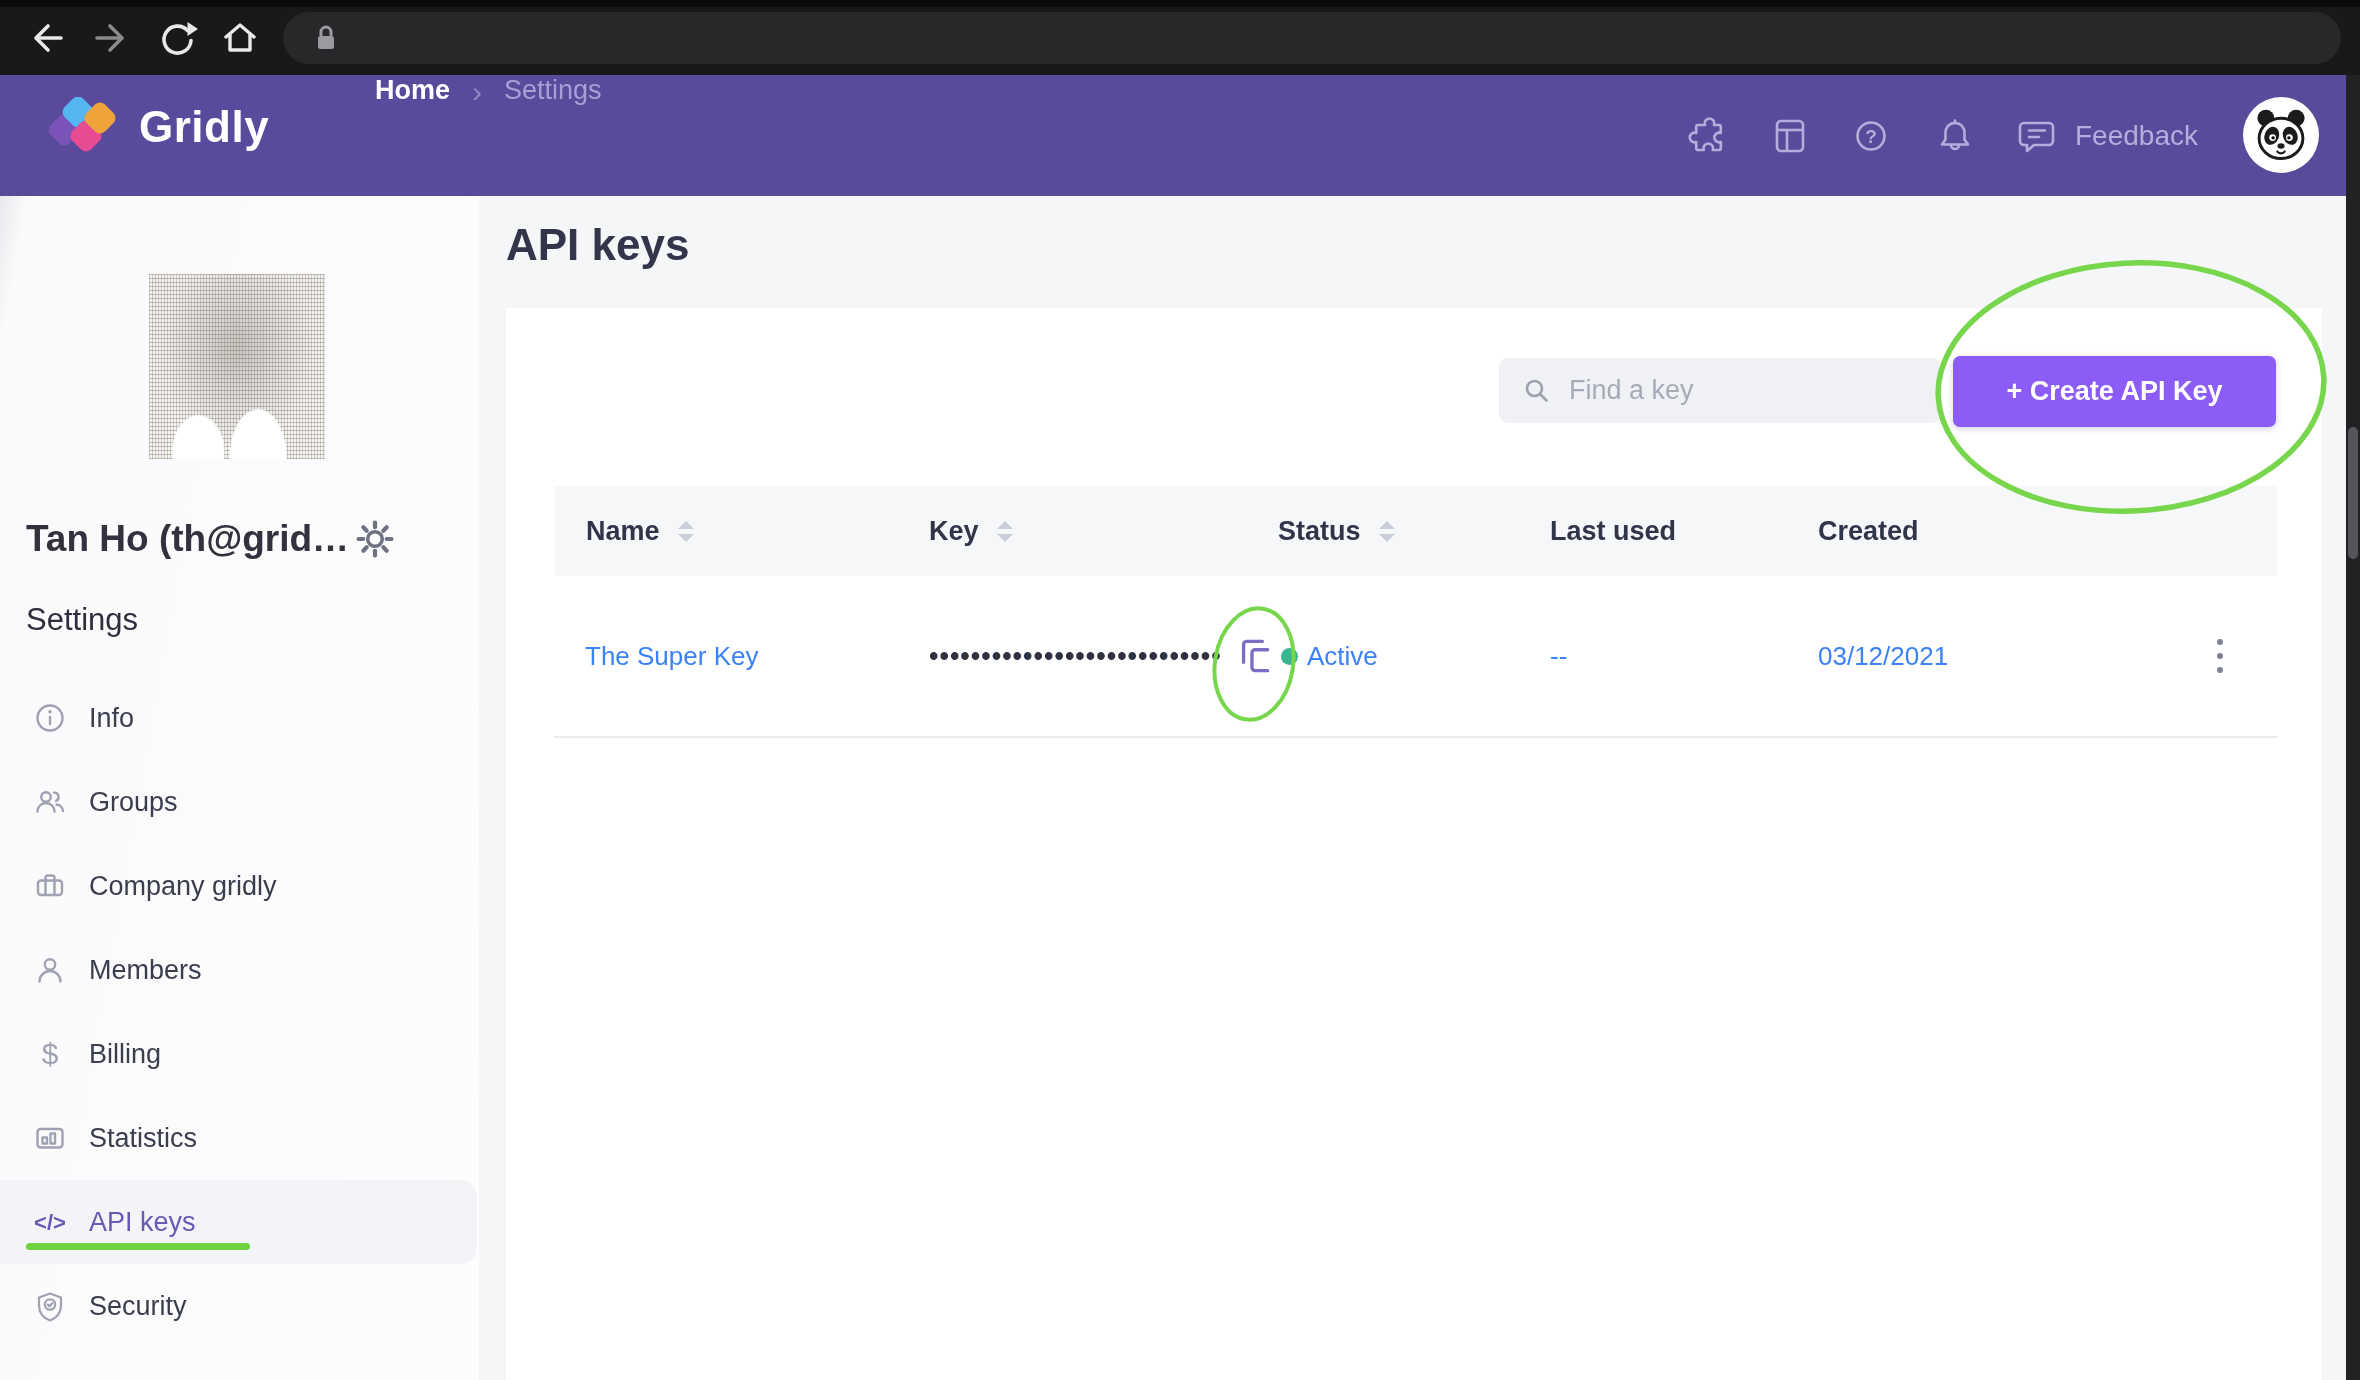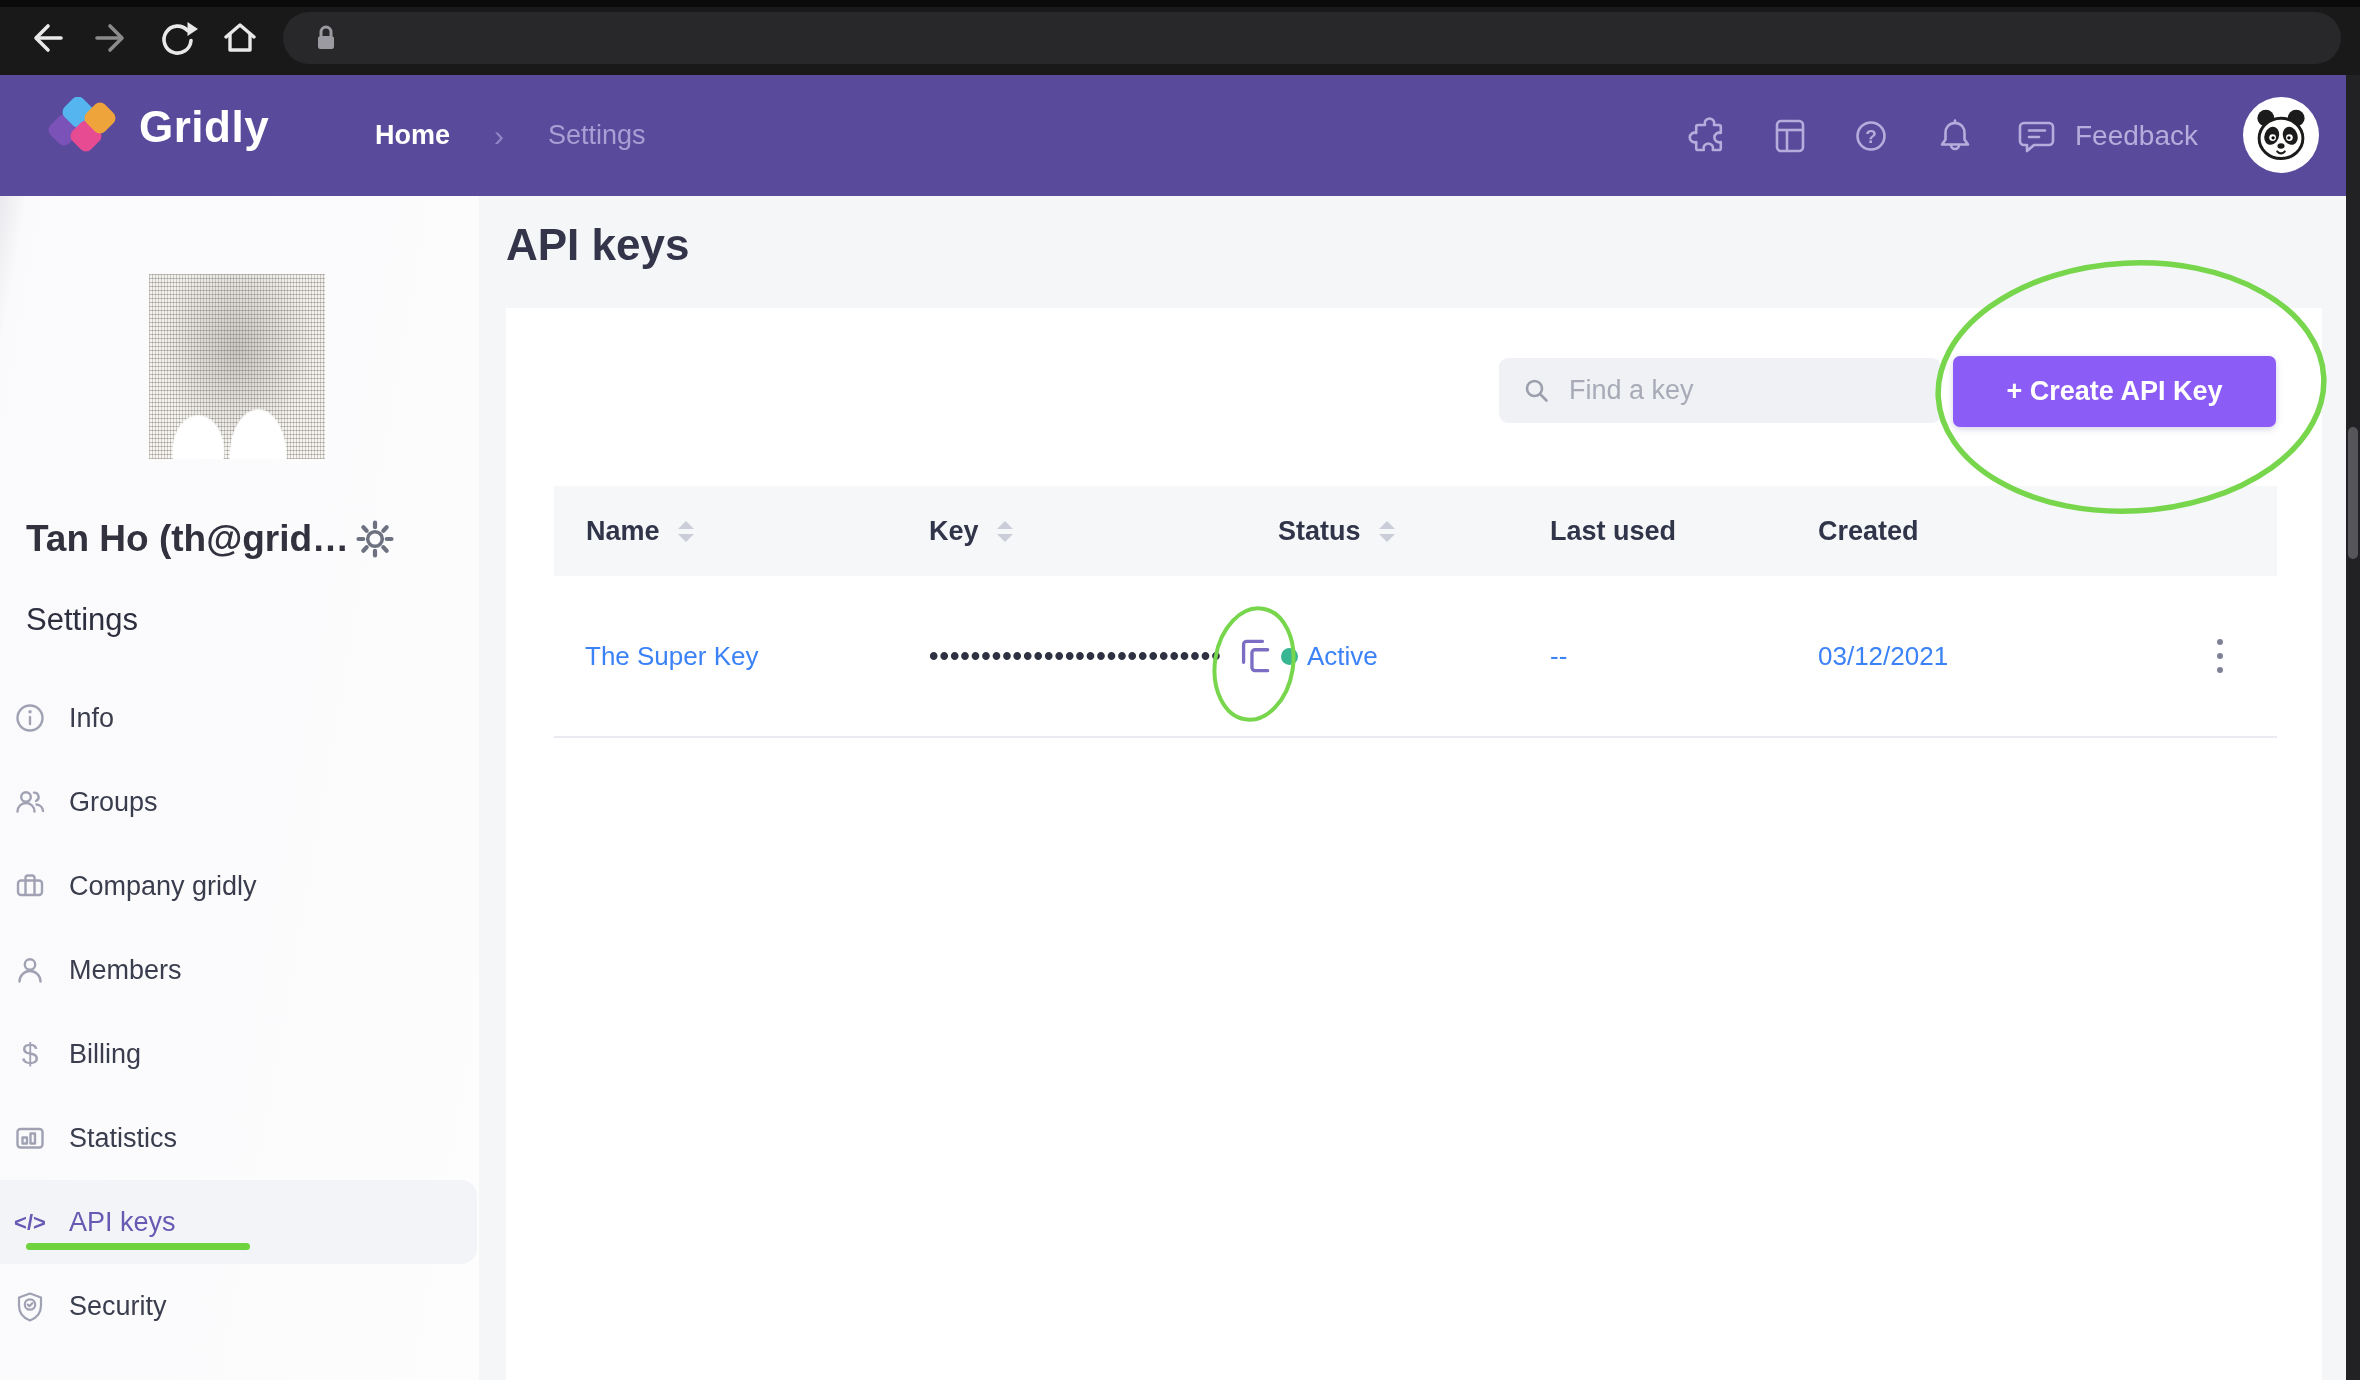--- a/index.html
+++ b/index.html
@@ -13,21 +13,21 @@
   .url-pill{position:absolute;left:283px;top:12px;width:2058px;height:52px;border-radius:26px;
     background:#28282b;display:flex;align-items:center;padding-left:26px;box-sizing:border-box;}
   .url-text{font-size:29px;margin-left:16px;letter-spacing:.2px;white-space:nowrap;}
   .url-text .host{color:#ececec;}
   .url-text .path{color:#8b8b91;}
 
   
   .app-header{position:absolute;left:0;top:75px;width:2360px;height:121px;background:#594a9c;}
   .logo{position:absolute;left:45px;top:22px;display:flex;align-items:center;gap:14px;cursor:pointer;}
   .logo-text{color:#ffffff;font-size:44px;font-weight:700;letter-spacing:.5px;}
-  .breadcrumb{position:absolute;left:375px;top:0;height:121px;display:flex;align-items:center;gap:44px;font-size:27px;}
+  .breadcrumb{position:absolute;left:375px;top:0;height:121px;display:flex;gap:22px;font-size:27px;}
   .bc-home{color:#ffffff;font-weight:700;cursor:pointer;}
   .bc-sep{color:#9387c8;font-size:30px;}
   .bc-cur{color:#a89fd4;}
   .hd-ic{position:absolute;top:38px;width:46px;height:46px;display:flex;align-items:center;justify-content:center;cursor:pointer;}
   .feedback{position:absolute;left:2013px;top:0;height:121px;display:flex;align-items:center;gap:16px;cursor:pointer;}
   .feedback span{color:#b6addc;font-size:28px;}
   .avatar-circle{position:absolute;left:2243px;top:22px;width:76px;height:76px;border-radius:50%;
     background:#ffffff;display:flex;align-items:center;justify-content:center;cursor:pointer;overflow:hidden;}
 
   
@@ -38,21 +38,21 @@
       radial-gradient(ellipse at 28% 96%, #ffffff 14%, rgba(255,255,255,0) 15%),
       radial-gradient(ellipse at 62% 99%, #ffffff 18%, rgba(255,255,255,0) 19%),
       radial-gradient(ellipse at 50% 40%, rgba(96,90,82,.28), rgba(96,90,82,0) 62%),
       repeating-linear-gradient(0deg, rgba(110,104,94,.38) 0 1px, rgba(0,0,0,0) 1px 4px),
       repeating-linear-gradient(90deg, rgba(110,104,94,.30) 0 1px, rgba(0,0,0,0) 1px 3px),
       linear-gradient(#f2f1ee,#f6f5f2);}
   .user-row{position:absolute;left:26px;top:322px;width:430px;display:flex;align-items:center;}
   .user-name{font-size:37px;font-weight:700;color:#31323e;white-space:nowrap;overflow:hidden;max-width:388px;}
   .section-title{position:absolute;left:26px;top:406px;font-size:31px;font-weight:500;color:#2d2e3e;}
   .side-nav{position:absolute;left:0;top:480px;width:479px;}
-  .side-item{position:relative;height:84px;display:flex;align-items:center;padding-left:13px;gap:22px;
+  .side-item{position:relative;height:84px;display:flex;align-items:center;padding-left:33px;gap:22px;
     box-sizing:border-box;cursor:pointer;}
   .side-item .lbl{font-size:27px;color:#3a3d4d;}
   .side-item.active{background:#f3f4f8;border-radius:0 16px 16px 0;width:477px;}
   .side-item.active .lbl{color:#675ab3;}
   .green-underline{position:absolute;left:26px;top:1047px;width:224px;height:7px;border-radius:4px;background:#6fd340;}
 
   
   .page-title{position:absolute;left:506px;top:220px;font-size:44px;font-weight:700;color:#34344a;}
   .card{position:absolute;left:506px;top:308px;width:1816px;height:1072px;background:#ffffff;}
   .dropdown{position:absolute;left:48px;top:50px;width:457px;height:66px;border:2px solid #e1e4ec;border-radius:9px;

